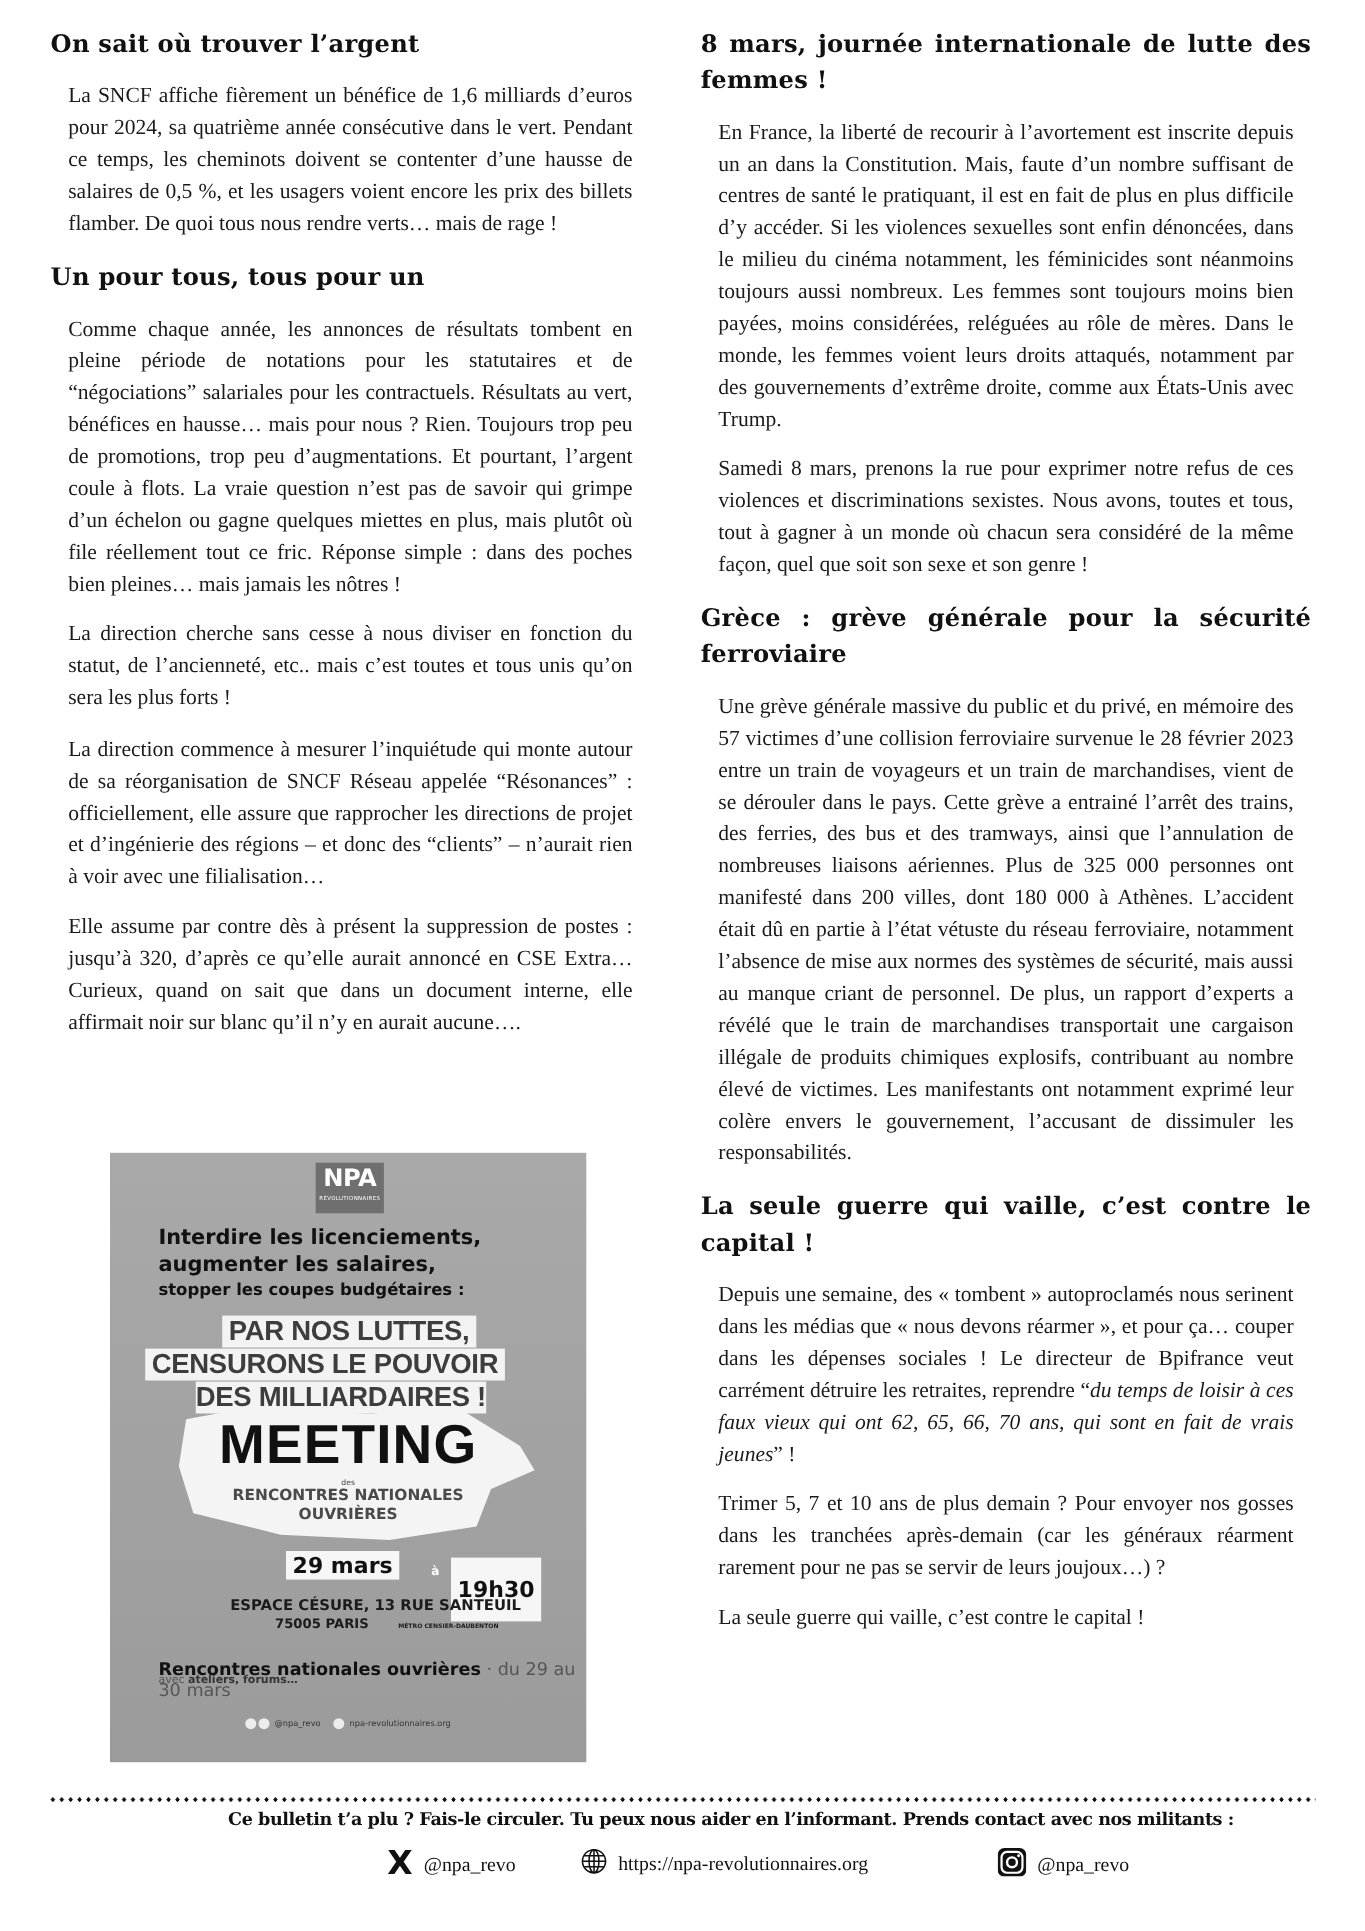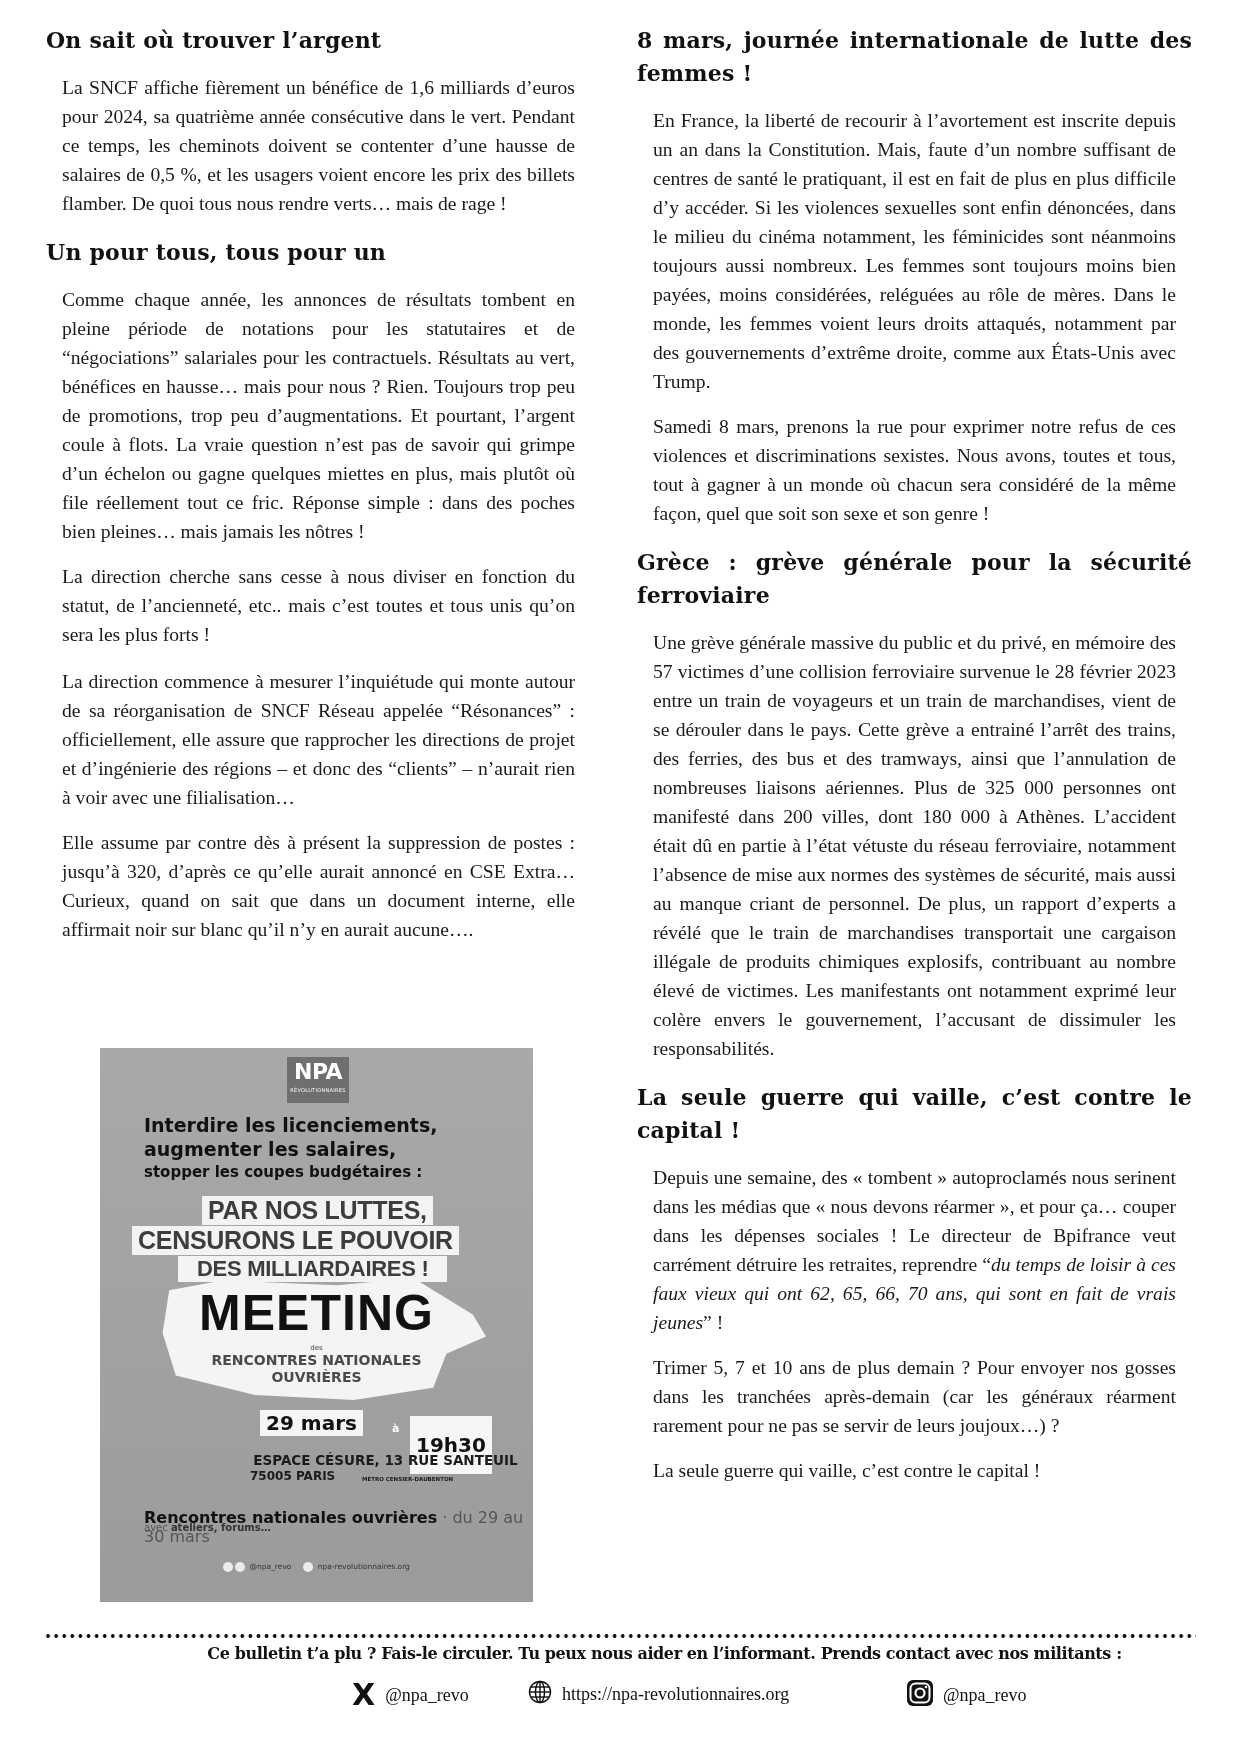--- a/index.html
+++ b/index.html
@@ -41,33 +41,33 @@
   .p-head { position: absolute; left: 44px; width: 360px; text-align: left; font-weight: bold; color: #111; }
   .p-head.l1 { top: 66px; font-size: 19px; }
   .p-head.l2 { top: 90px; font-size: 19px; }
   .p-head.l3 { top: 115px; font-size: 15px; }
   .tag {
     position: absolute; background: #f3f3f3; color: #3d3d3d; font-weight: bold;
     font-family: "Liberation Sans", sans-serif; letter-spacing: -0.3px;
   }
   .tag.t1 { left: 102px; top: 148px; font-size: 25px; padding: 0 6px; }
   .tag.t2 { left: 32px; top: 178px; font-size: 25px; padding: 0 6px; }
-  .tag.t3 { left: 78px; top: 208px; font-size: 22px; padding: 0 19px; }
+  .tag.t3 { left: 78px; top: 208px; font-size: 25px; padding: 0 0; }
   .tear {
     position: absolute; left: 56px; top: 230px; width: 330px; height: 122px;
     background: #f4f4f4;
     clip-path: polygon(4% 10%, 20% 2%, 55% 6%, 78% 0%, 96% 30%, 100% 48%, 88% 62%, 84% 90%, 60% 100%, 30% 96%, 6% 80%, 2% 45%);
   }
   .meeting { position: absolute; left: 0; width: 100%; top: 236px; font-size: 50px; font-weight: 900; letter-spacing: 1px; color: #111; font-family: "Liberation Sans", sans-serif; }
   .des { position: absolute; left: 0; width: 100%; top: 296px; font-size: 7px; color:#444; }
   .rno { position: absolute; left: 0; width: 100%; top: 304px; font-size: 14px; font-weight: bold; color: #4a4a4a; line-height: 17px; }
   .date-tag { position: absolute; left: 160px; top: 362px; background:#f6f6f6; font-size: 20px; font-weight: bold; padding: 1px 6px; color:#111; }
   .a-sep { position: absolute; left: 292px; top: 374px; font-size: 11px; color: #fff; font-weight: bold; }
   .time-tag { position: absolute; left: 310px; top: 368px; background:#f6f6f6; font-size: 20px; font-weight: bold; padding: 17px 6px; color:#111; }
-  .addr1 { position: absolute; left: 0; width: 100%; top: 404px; font-size: 13.5px; font-weight: bold; color:#1b1b1b; padding-left: 50px; box-sizing: border-box; margin-left: 44px; }
+  .addr1 { position: absolute; left: 0; width: 100%; top: 404px; font-size: 13.5px; font-weight: bold; color:#1b1b1b; padding-left: 50px; box-sizing: border-box; }
   .addr2 { position: absolute; left: 150px; top: 421px; font-size: 12px; font-weight: bold; color:#1b1b1b; }
   .metro { position: absolute; left: 262px; top: 428px; font-size: 5.5px; font-weight: bold; color:#1b1b1b; }
   .rno-line { position: absolute; left: 44px; top: 460px; font-size: 16px; text-align: left; color:#555; }
   .rno-line b { color:#111; }
   .avec { position: absolute; left: 44px; top: 474px; font-size: 10px; text-align: left; color:#555; }
   .avec b { color:#333; }
   .p-social { position: absolute; left: 0; width: 100%; top: 514px; font-size: 7.5px; color: #333; }
   .p-social .dot { display:inline-block; width: 10px; height: 10px; border-radius: 50%; background:#ececec; vertical-align: middle; margin-right: 2px; }
 
   

